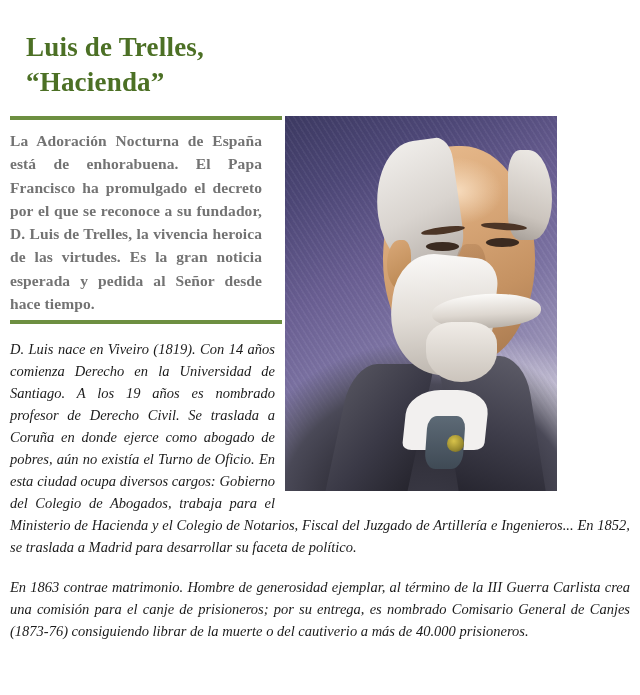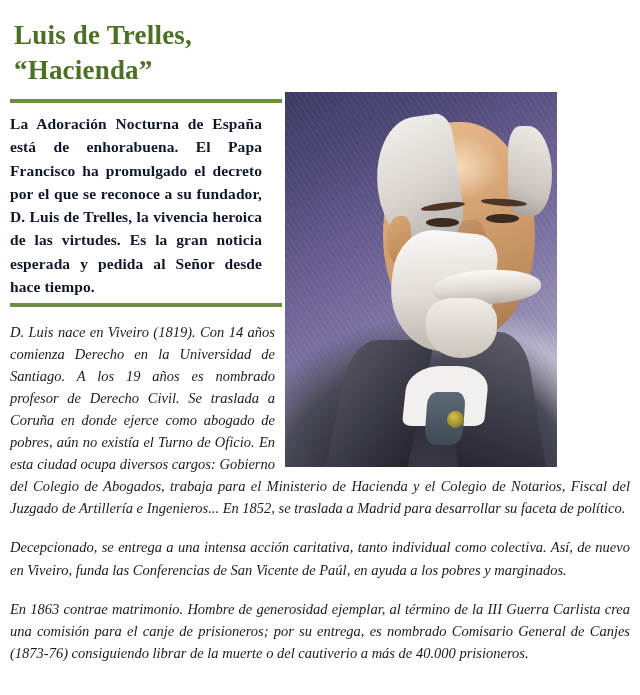--- a/index.html
+++ b/index.html
@@ -18,21 +18,21 @@
   .page {
     position: relative;
     width: 640px;
     height: 695px;
     box-sizing: border-box;
     padding: 0;
   }
 
   
   .article-title {
-    margin: 4px;
+    margin: 16px;
     padding: 14px 10px 0 10px;
     font-family: "Liberation Serif", "DejaVu Serif", serif;
     font-size: 27px;
     line-height: 1.30;
     font-weight: bold;
     color: #4c7025;
     letter-spacing: 0.2px;
   }
   .article-title .title-line {
     display: block;
@@ -241,21 +241,21 @@
   
   .intro {
     margin: 0;
     padding: 9px 10px 0 10px;
     width: 272px;
     box-sizing: border-box;
     font-size: 15.5px;
     line-height: 1.50;
     font-weight: bold;
     text-align: justify;
-    color: #0f172a;
+    color: #737373;
     letter-spacing: 0.1px;
   }
 
   .body-col {
     padding: 0 10px;
     font-style: italic;
   }
   .body-col p {
     margin: 0;
     font-size: 14.5px;
@@ -303,18 +303,17 @@
   </div>
 
   <div class="rule rule-top"></div>
 
   <p class="intro">La Adoración Nocturna de España está de enhorabuena. El Papa Francisco ha promulgado el decreto por el que se reconoce a su fundador, D. Luis de Trelles, la vivencia heroica de las virtudes. Es la gran noticia esperada y pedida al Señor desde hace tiempo.</p>
 
   <div class="rule rule-bottom"></div>
 
   <div class="body-col">
     <p class="p-first">D. Luis nace en Viveiro (1819). Con 14 años comienza Derecho en la Universidad de Santiago. A los 19 años es nombrado profesor de Derecho Civil. Se traslada a Coruña en donde ejerce como abogado de pobres, aún no existía el Turno de Oficio. En esta ciudad ocupa diversos cargos: Gobierno del Colegio de Abogados, trabaja para el Ministerio de Hacienda y el Colegio de Notarios, Fiscal del Juzgado de Artillería e Ingenieros... En 1852, se traslada a Madrid para desarrollar su faceta de político.</p>
-    <p class="p-gap">Decepcionado, se entrega a una intensa acción caritativa, tanto individual como colectiva. Así, de nuevo en Viveiro, funda las Conferencias de San Vicente de Paúl, en ayuda a los pobres y marginados.</p>
     <p class="p-gap">En 1863 contrae matrimonio. Hombre de generosidad ejemplar, al término de la III Guerra Carlista crea una comisión para el canje de prisioneros; por su entrega, es nombrado Comisario General de Canjes (1873-76) consiguiendo librar de la muerte o del cautiverio a más de 40.000 prisioneros.</p>
   </div>
 
   <div class="clearer"></div>
 </div>
 
 </body></html>

